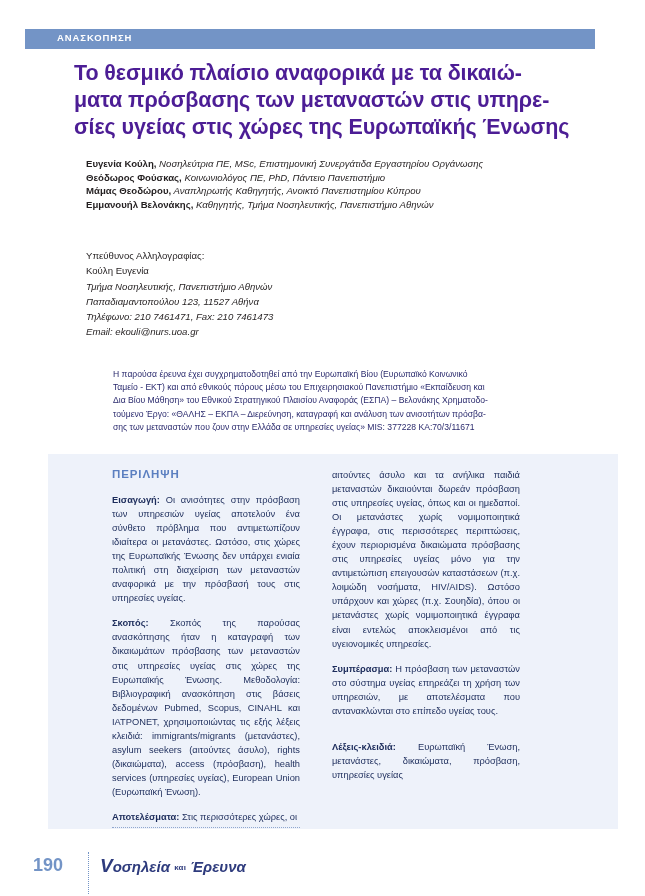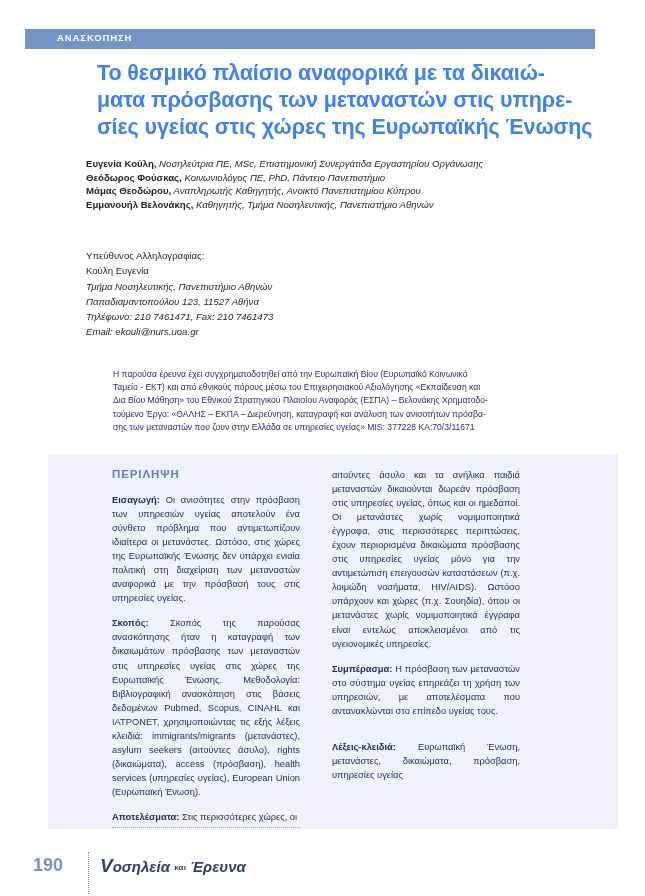--- a/index.html
+++ b/index.html
@@ -34,27 +34,27 @@
     top: 32px;
     font-size: 9.5px;
     font-weight: bold;
     letter-spacing: 0.9px;
     color: #ffffff;
   }
 
   
   .title {
     position: absolute;
-    left: 97px;
+    left: 74px;
     top: 60px;
     width: 505px;
     font-size: 21.5px;
     font-weight: bold;
     line-height: 27px;
-    color: #3b82f6;
+    color: #4c1d95;
     letter-spacing: -0.1px;
   }
   .title div { white-space: nowrap; }
 
   
   .authors {
     position: absolute;
     left: 86px;
     top: 157px;
     width: 508px;
@@ -196,21 +196,21 @@
     <div class="ln">Υπεύθυνος Αλληλογραφίας:</div>
     <div class="ln nm">Κούλη Ευγενία</div>
     <div class="ln it">Τμήμα Νοσηλευτικής, Πανεπιστήμιο Αθηνών</div>
     <div class="ln it">Παπαδιαμαντοπούλου 123, 11527 Αθήνα</div>
     <div class="ln it">Τηλέφωνο: 210 7461471, Fax: 210 7461473</div>
     <div class="ln it">Email: ekouli@nurs.uoa.gr</div>
   </div>
 
   <div class="funding">
     <span class="ln">Η παρούσα έρευνα έχει συγχρηματοδοτηθεί από την Ευρωπαϊκή  Βίου  (Ευρωπαϊκό Κοινωνικό</span>
-    <span class="ln">Ταμείο - ΕΚΤ) και από εθνικούς πόρους μέσω του Επιχειρησιακού Αξιολόγησης «Εκπαίδευση και</span>
+    <span class="ln">Ταμείο - ΕΚΤ) και από εθνικούς πόρους μέσω του Επιχειρησιακού Πανεπιστήμιο «Εκπαίδευση και</span>
     <span class="ln">Δια Βίου Μάθηση» του Εθνικού Στρατηγικού Πλαισίου Αναφοράς (ΕΣΠΑ) – Βελονάκης Χρηματοδο-</span>
     <span class="ln">τούμενο Έργο: «ΘΑΛΗΣ – ΕΚΠΑ – Διερεύνηση, καταγραφή και ανάλυση των ανισοτήτων πρόσβα-</span>
     <span class="ln">σης των μεταναστών που ζουν στην Ελλάδα σε υπηρεσίες υγείας» MIS: 377228  ΚΑ:70/3/11671</span>
   </div>
 
   <div class="abstract-box"></div>
   <div class="abstract-heading">ΠΕΡΙΛΗΨΗ</div>
 
   <div class="col col-left">
     <p><b>Εισαγωγή</b><b>: </b><span>Οι ανισότητες στην πρόσβαση των υπηρεσιών υγείας αποτελούν ένα σύνθετο πρόβλημα που αντιμετωπίζουν ιδιαίτερα οι μετανάστες. Ωστόσο, στις χώρες της Ευρωπαϊκής Ένωσης δεν υπάρχει ενιαία πολιτική στη διαχείριση των μεταναστών αναφορικά με την πρόσβασή τους στις υπηρεσίες υγείας.</span></p>

